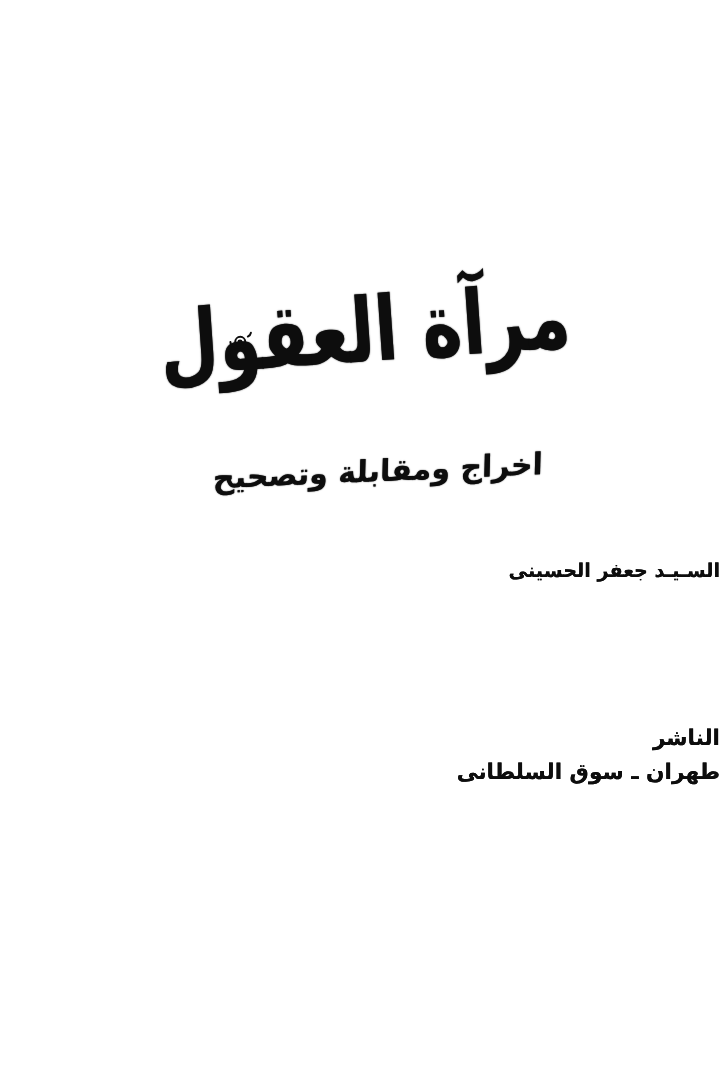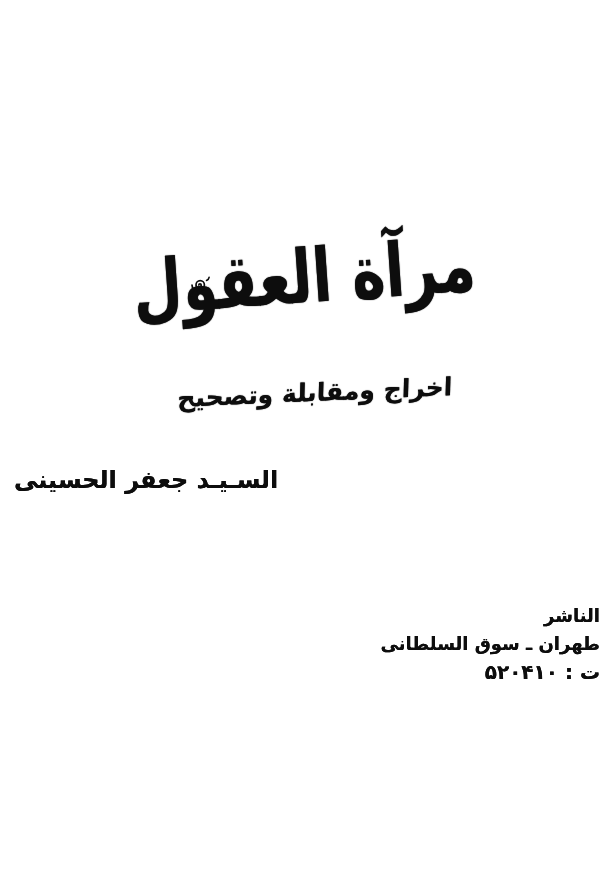--- a/index.html
+++ b/index.html
@@ -51,22 +51,22 @@
     font-size:25px;
     font-weight:bold;
     white-space:nowrap;
     transform:rotate(-2.5deg) skewX(-4deg);
     text-shadow:0 0 1px var(--ink);
   }
   
   .editor-name{
     position:absolute;
     top:466px; left:14px; right:0;
-    text-align:left;
-    font-size:24px;
+    text-align:right;
+    font-size:16px;
     font-weight:bold;
     white-space:nowrap;
     text-shadow:0 0 .5px var(--ink);
   }
   
   .publisher{
     position:absolute;
     top:574px; left:20px; right:0;
     text-align:right;
     font-size:18px;
@@ -96,16 +96,15 @@
     </svg>
   </div>
 
   <div class="subtitle">اخراج ومقابلة وتصحيح</div>
 
   <div class="editor-name">السـيـد جعفر الحسينى</div>
 
   <div class="publisher">
     <div>الناشر</div>
     <div>طهران ـ سوق السلطانى</div>
-    <div class="phone">ت : ۵۲۰۴۱۰</div>
   </div>
 
 </div>
 
 </body></html>

